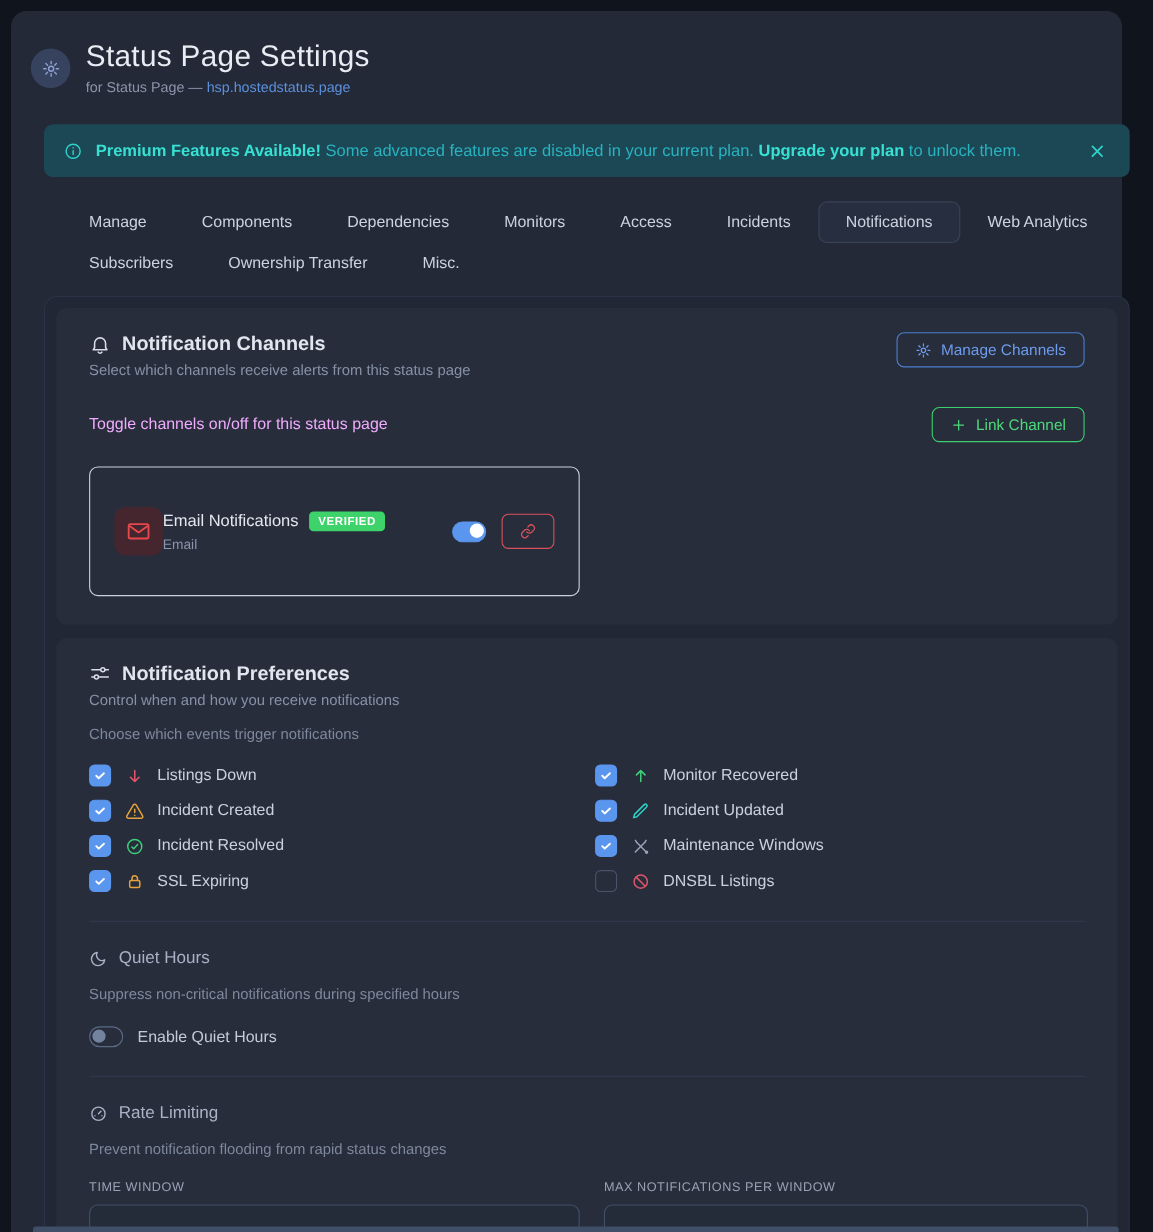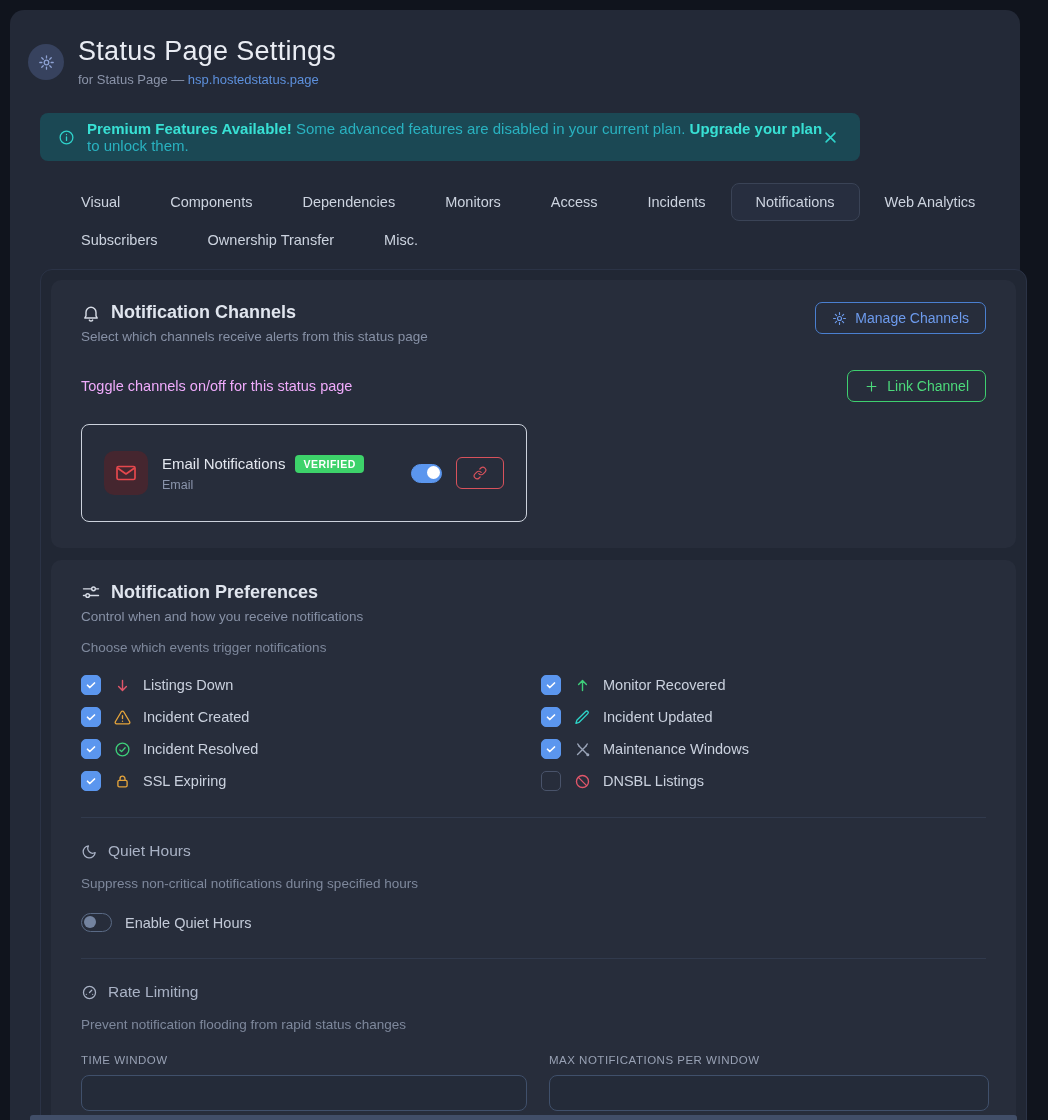--- a/index.html
+++ b/index.html
@@ -12,21 +12,21 @@
   
   .hdr { display:flex; align-items:flex-start; gap:14px; padding-left:0px; margin-bottom:26px; }
   .hdr-badge { width:36px; height:36px; border-radius:50%; background:#37425e; color:#8ea2d4;
                display:flex; align-items:center; justify-content:center; flex:0 0 auto; margin-top:8px; margin-left:-2px; }
   .hdr-badge svg { width:17px; height:17px; }
   .hdr-title { font-size:27px; font-weight:500; color:#e9ecf3; letter-spacing:.3px; }
   .hdr-sub { font-size:13px; color:#8b94a9; margin-top:5px; }
   .hdr-sub a { color:#5d90dc; text-decoration:none; }
 
   
-  .banner { margin:0 0 22px 10px; width:820px; height:48px; background:#1b4854; border-radius:8px;
+  .banner { margin:0 0 22px 10px; width:987px; height:48px; background:#1b4854; border-radius:8px;
             display:flex; align-items:center; padding:0 22px 0 18px; font-size:15px; color:#29b2c0; }
   .banner .info-ic { color:#2fd3cb; margin-right:12px; display:flex; }
   .banner .info-ic svg { width:17px; height:17px; }
   .banner b { color:#38e0d4; }
   .banner .close { margin-left:auto; color:#2fd3cb; cursor:pointer; display:flex; }
   .banner .close svg { width:15px; height:15px; }
 
   
   .tabs { margin-left:26px; margin-bottom:10px; width:960px; }
   .tabrow { display:flex; flex-wrap:nowrap; }
@@ -48,22 +48,22 @@
          font-size:14px; cursor:pointer; padding:7px 16px; }
   .btn svg { width:15px; height:15px; }
   .btn-blue { border:1px solid #4a7fd0; color:#6d9bed; }
   .btn-green { border:1px solid #3ecf6f; color:#4cd97b; }
 
   .hint-row { display:flex; align-items:center; margin-top:26px; }
   .hint { font-size:14.5px; color:#f0abfc; }
   .ml-auto { margin-left:auto; }
 
   
-  .chan { margin-top:22px; width:446px; border:1px solid #ccd2dc; border-radius:8px; padding:26px 22px;
-          display:flex; align-items:center; gap:14px; }
+  .chan { margin-top:22px; width:446px; border:1px solid #ccd2dc; border-radius:8px; padding:36px 22px;
+          display:flex; align-items:center; }
   .chan-tile { width:44px; height:44px; border-radius:10px; background:#45262f; color:#e5484d;
                display:flex; align-items:center; justify-content:center; flex:0 0 auto; }
   .chan-tile svg { width:24px; height:24px; }
   .chan-name-row { display:flex; align-items:center; gap:10px; }
   .chan-name { font-size:15px; color:#e3e7ef; }
   .badge { background:#3dd26a; color:#fff; font-size:10.5px; font-weight:bold; letter-spacing:.5px;
            padding:3px 8px; border-radius:4px; }
   .chan-type { font-size:12.5px; color:#8a94ab; margin-top:5px; }
   .chan-right { margin-left:auto; display:flex; align-items:center; gap:14px; }
   .unlink-btn { width:48px; height:32px; border:1px solid #d8525c; border-radius:6px; color:#d8525c;
@@ -139,21 +139,21 @@
       <span><b>Premium Features Available!</b><span> Some advanced features are disabled in your current plan. </span><b style="cursor:pointer">Upgrade your plan</b><span> to unlock them.</span></span>
       <span class="close">
         <svg viewBox="0 0 24 24" fill="none" stroke="currentColor" stroke-width="2.6" stroke-linecap="round">
           <path d="M5 5l14 14M19 5L5 19"></path>
         </svg>
       </span>
     </div>
 
     <div class="tabs">
       <div class="tabrow">
-        <div class="tab">Visual</div>
+        <div class="tab">Manage</div>
         <div class="tab">Components</div>
         <div class="tab">Dependencies</div>
         <div class="tab">Monitors</div>
         <div class="tab">Access</div>
         <div class="tab">Incidents</div>
         <div class="tab active">Notifications</div>
         <div class="tab">Web Analytics</div>
       </div>
       <div class="tabrow">
         <div class="tab">Subscribers</div>

